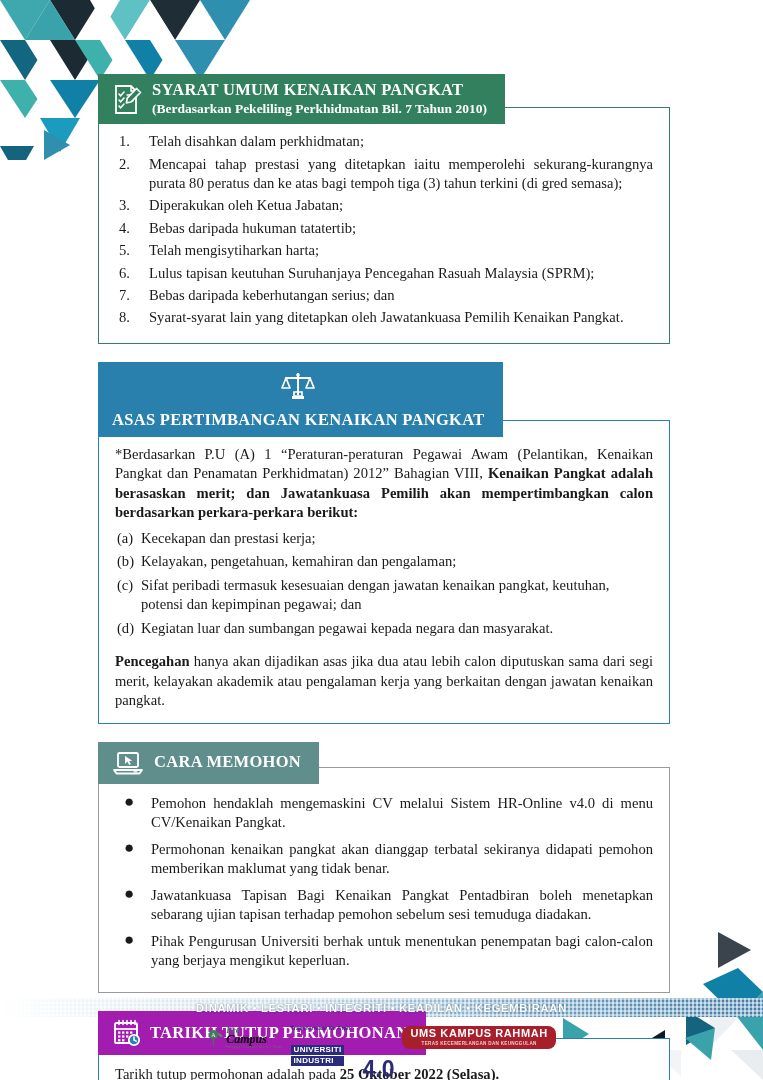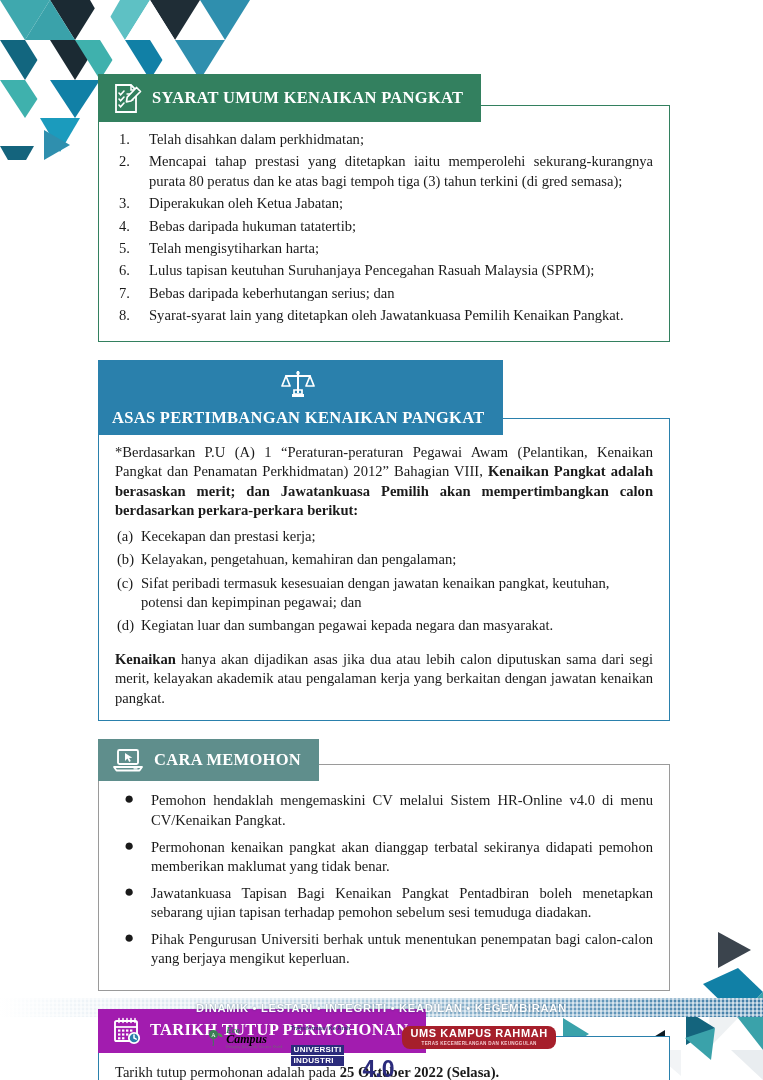--- a/index.html
+++ b/index.html
@@ -263,20 +263,21 @@
           <path d="M4 4 H19 L24 9 V31 H4 Z" fill="none" stroke="#ffffff" stroke-width="1.8"></path>
           <path d="M19 4 V9 H24" fill="none" stroke="#ffffff" stroke-width="1.5"></path>
           <path d="M7 12 l1.6 1.8 L12 10" fill="none" stroke="#ffffff" stroke-width="1.6" stroke-linecap="round"></path>
           <path d="M7 18 l1.6 1.8 L12 16" fill="none" stroke="#ffffff" stroke-width="1.6" stroke-linecap="round"></path>
           <path d="M7 24 l1.6 1.8 L12 22" fill="none" stroke="#ffffff" stroke-width="1.6" stroke-linecap="round"></path>
           <path d="M15 13 h6 M15 19 h6" stroke="#ffffff" stroke-width="1.4" stroke-linecap="round"></path>
           <path d="M24.5 6.5 l4 4 l-9.5 9.5 l-4.6 0.8 l0.8 -4.6 Z" fill="#33805f" stroke="#ffffff" stroke-width="1.7" stroke-linejoin="round"></path>
         </svg>
         <div class="htext">
           <div class="sec-title">SYARAT UMUM KENAIKAN PANGKAT</div>
+          <div class="sec-sub">(Berdasarkan Pekeliling Perkhidmatan Bil. 7 Tahun 2010)</div>
         </div>
       </div>
       <div class="sec-body">
         <ol class="numlist" id="syarat-list">
             <li><span class="num">1.</span><span>Telah disahkan dalam perkhidmatan;</span></li>
             <li class="justify"><span class="num">2.</span><span>Mencapai tahap prestasi yang ditetapkan iaitu memperolehi sekurang-kurangnya purata 80 peratus dan ke atas bagi tempoh tiga (3) tahun terkini (di gred semasa);</span></li>
             <li><span class="num">3.</span><span>Diperakukan oleh Ketua Jabatan;</span></li>
             <li><span class="num">4.</span><span>Bebas daripada hukuman tatatertib;</span></li>
             <li><span class="num">5.</span><span>Telah mengisytiharkan harta;</span></li>
             <li><span class="num">6.</span><span>Lulus tapisan keutuhan Suruhanjaya Pencegahan Rasuah Malaysia (SPRM);</span></li>
@@ -302,21 +303,21 @@
         </div>
       </div>
       <div class="sec-body">
         <p class="para"><span>*Berdasarkan P.U (A) 1 “Peraturan-peraturan Pegawai Awam (Pelantikan, Kenaikan Pangkat dan Penamatan Perkhidmatan) 2012” Bahagian VIII, </span><span class="b">Kenaikan Pangkat adalah berasaskan merit; dan Jawatankuasa Pemilih akan mempertimbangkan calon berdasarkan perkara-perkara berikut:</span></p>
         <ul class="alpha" id="asas-criteria" style="margin-top:6px">
             <li><span class="lbl">(a)</span><span>Kecekapan dan prestasi kerja;</span></li>
             <li><span class="lbl">(b)</span><span>Kelayakan, pengetahuan, kemahiran dan pengalaman;</span></li>
             <li><span class="lbl">(c)</span><span>Sifat peribadi termasuk kesesuaian dengan jawatan kenaikan pangkat, keutuhan, potensi dan kepimpinan pegawai; dan</span></li>
             <li><span class="lbl">(d)</span><span>Kegiatan luar dan sumbangan pegawai kepada negara dan masyarakat.</span></li>
           </ul>
-        <p class="para mt"><span class="b">Kenaikan</span><span> hanya akan dijadikan asas jika dua atau lebih calon diputuskan sama dari segi merit, kelayakan akademik atau pengalaman kerja yang berkaitan dengan jawatan kenaikan pangkat.</span></p>
+        <p class="para mt"><span class="b">Pencegahan</span><span> hanya akan dijadikan asas jika dua atau lebih calon diputuskan sama dari segi merit, kelayakan akademik atau pengalaman kerja yang berkaitan dengan jawatan kenaikan pangkat.</span></p>
       </div>
     </div>
 
     <div class="section sec-teal">
       <div class="sec-head">
         <svg class="sec-icon" width="32" height="28" viewBox="0 0 32 28">
           <rect x="6" y="4" width="20" height="14" rx="1.5" fill="none" stroke="#ffffff" stroke-width="1.9"></rect>
           <path d="M2 21 H30 L27.5 24.5 H4.5 Z" fill="none" stroke="#ffffff" stroke-width="1.8" stroke-linejoin="round"></path>
           <path d="M22 22.8 h3" stroke="#ffffff" stroke-width="1.3" stroke-linecap="round"></path>
           <path d="M13 7 L13 15 L15.4 12.6 L17.2 16 L18.8 15.1 L17.1 11.9 L20.3 11.8 Z" fill="#ffffff"></path>

